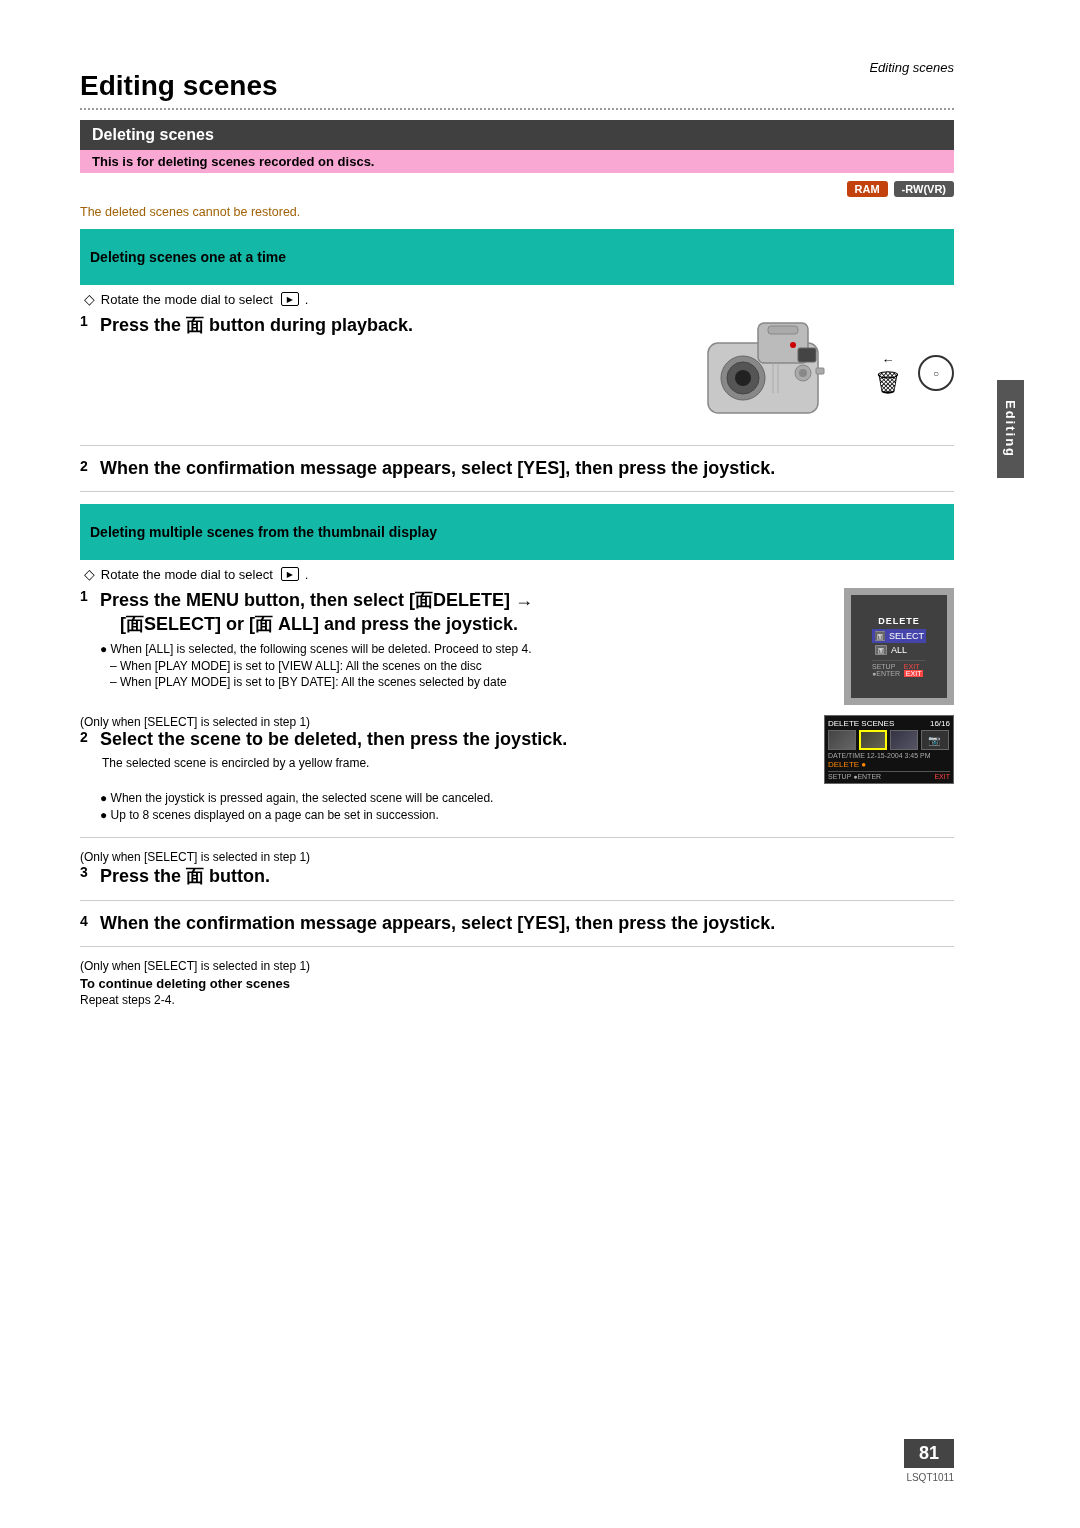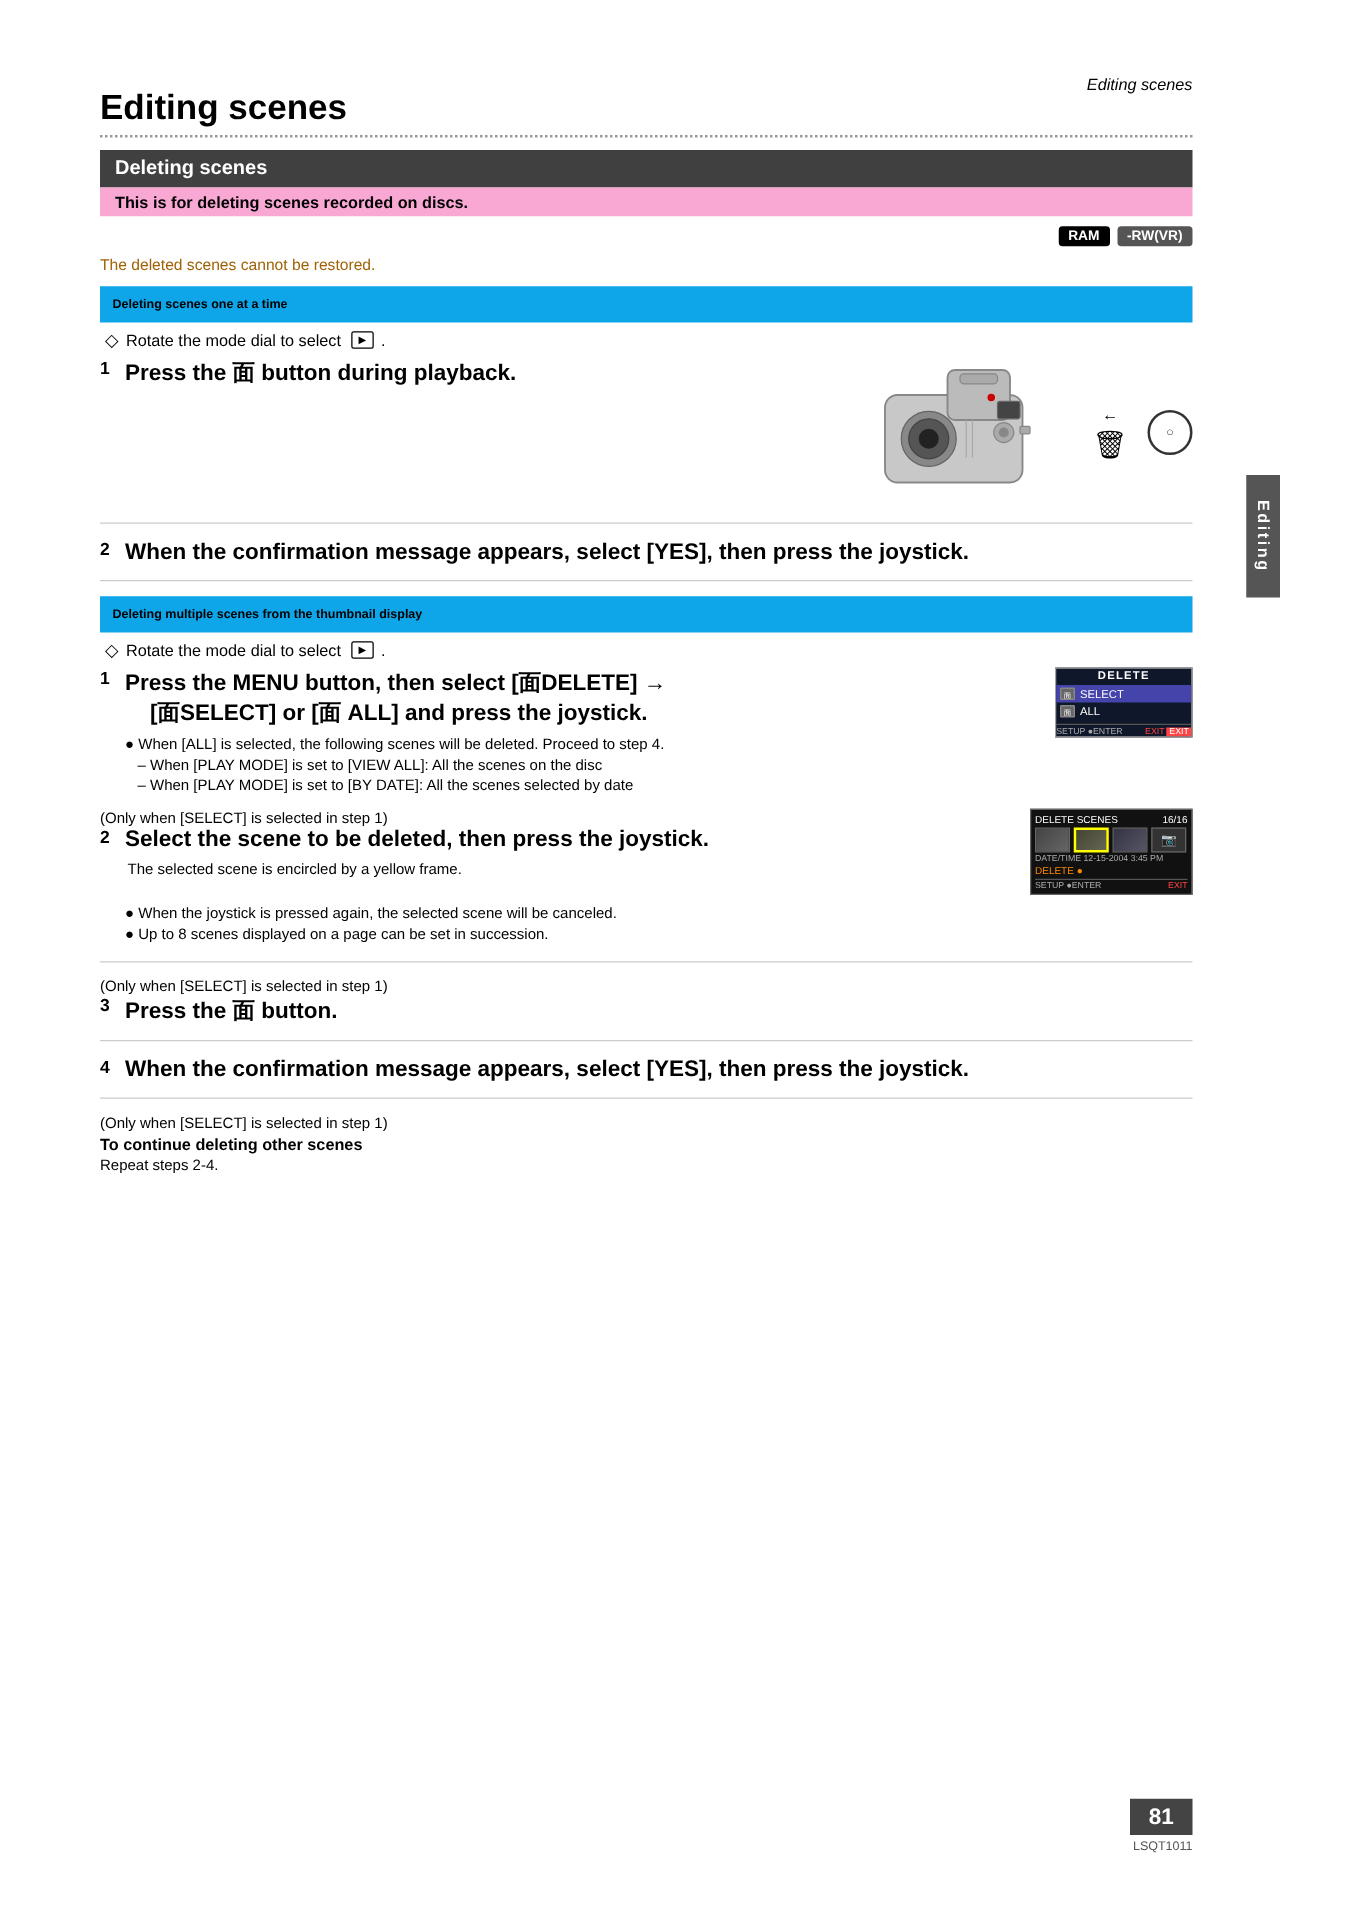--- a/index.html
+++ b/index.html
@@ -74,43 +74,43 @@
 
     .badge {
       background-color: #333;
       color: #fff;
       font-size: 11px;
       font-weight: bold;
       padding: 2px 8px;
       border-radius: 3px;
     }
 
-    .badge-ram { background-color: #000000; margin-left: 20px; }
+    .badge-ram { background-color: #c2410c; margin-left: 20px; }
     .badge-rw { background-color: #555; }
 
     
     .note-text {
       font-size: 12.5px;
       margin-bottom: 3px;
       color: #a16207;
     }
 
     .bullet-note {
       font-size: 12.5px;
       margin-left: 16px;
       margin-bottom: 6px;
     }
 
     
     .subsection-header {
-      background-color: #0ea5e9;
+      background-color: #14b8a6;
       color: #000;
-      font-size: 10px;
-      font-weight: bold;
-      padding: 9px 10px;
+      font-size: 14px;
+      font-weight: bold;
+      padding: 20px 10px;
       margin: 10px 0 6px 0;
     }
 
     
     .diamond-instruction {
       display: flex;
       align-items: center;
       gap: 6px;
       font-size: 13px;
       margin-bottom: 6px;
@@ -180,26 +180,26 @@
 
     .col-right {
       min-width: 200px;
       display: flex;
       align-items: center;
       justify-content: center;
     }
 
     
     .delete-screen {
-      background: #0f172a;
-      border: 1px solid #a3a3a3;
+      background: #404040;
+      border: 7px solid #a3a3a3;
       width: 110px;
       font-size: 9px;
       color: #fff;
-      padding: 0;
+      padding: 21px;
     }
 
     .delete-screen-title {
       font-size: 9px;
       font-weight: bold;
       text-align: center;
       margin-bottom: 3px;
       letter-spacing: 1px;
     }
 

